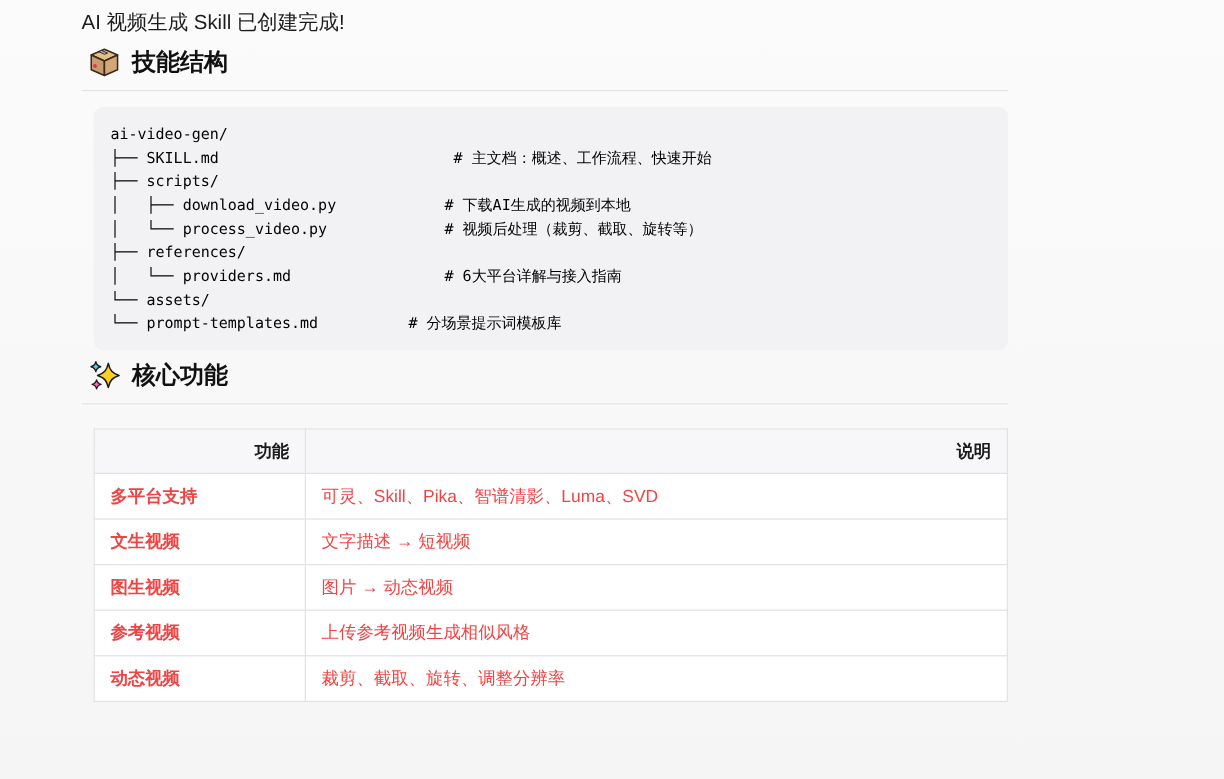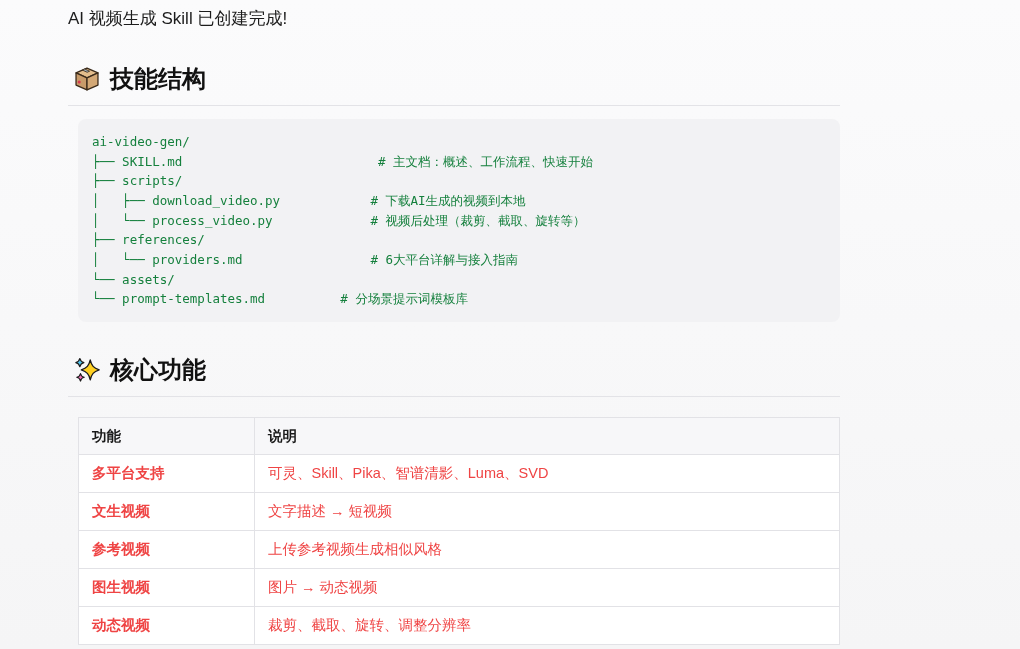--- a/index.html
+++ b/index.html
@@ -13,60 +13,60 @@
     padding: 7px 0 0 68px;
     width: 840px;
   }
   .intro {
     font-size: 17px;
     line-height: 1.4;
     color: #1c1c1c;
   }
   h2.section-heading {
     display: flex;
-    align-items: center;
+    align-items: flex-end;
     gap: 10px;
-    margin-top: 32px;
+    margin-top: 7px;
     padding: 0 0 10px 6px;
     border-bottom: 1px solid #e3e3e7;
-    font-size: 24px;
+    font-size: 20px;
     font-weight: bold;
     color: #111;
     width: 772px;
   }
   h2.section-heading .h-icon { width: 26px; height: 26px; flex: 0 0 auto; }
   .code-block {
     margin: 13px 0 0 10px;
     width: 762px;
     background: #f2f2f4;
     border-radius: 8px;
     padding: 13px 14px;
   }
   .code-block pre {
     font-family: "DejaVu Sans Mono", "Liberation Mono", monospace;
     font-size: 12.5px;
     line-height: 19.7px;
-    color: #15803d;
+    color: #000000;
     white-space: pre;
   }
   table.features {
     margin: 20px 0 0 10px;
     width: 762px;
     border-collapse: collapse;
     font-size: 14.5px;
     background: #ffffff;
   }
   table.features th, table.features td {
     border: 1px solid #e2e2e6;
     padding: 8px 13px;
   }
   table.features th {
     background: #f7f7f9;
     font-weight: bold;
-    text-align: left;
+    text-align: right;
     height: 37px;
     color: #1a1a1a;
   }
   table.features td { height: 38px; text-align: left; color: #ef4444; }
   table.features td.col-feature { font-weight: bold; width: 176px; }
 </style>
 </head>
 <body>
 
 <div class="content">
@@ -115,26 +115,26 @@
     <tbody>
         <tr>
           <td class="col-feature">多平台支持</td>
           <td>可灵、Skill、Pika、智谱清影、Luma、SVD</td>
         </tr>
         <tr>
           <td class="col-feature">文生视频</td>
           <td>文字描述 → 短视频</td>
         </tr>
         <tr>
+          <td class="col-feature">图生视频</td>
+          <td>图片 → 动态视频</td>
+        </tr>
+        <tr>
           <td class="col-feature">参考视频</td>
           <td>上传参考视频生成相似风格</td>
-        </tr>
-        <tr>
-          <td class="col-feature">图生视频</td>
-          <td>图片 → 动态视频</td>
         </tr>
         <tr>
           <td class="col-feature">动态视频</td>
           <td>裁剪、截取、旋转、调整分辨率</td>
         </tr>
       </tbody>
   </table>
 
 </div>
 

